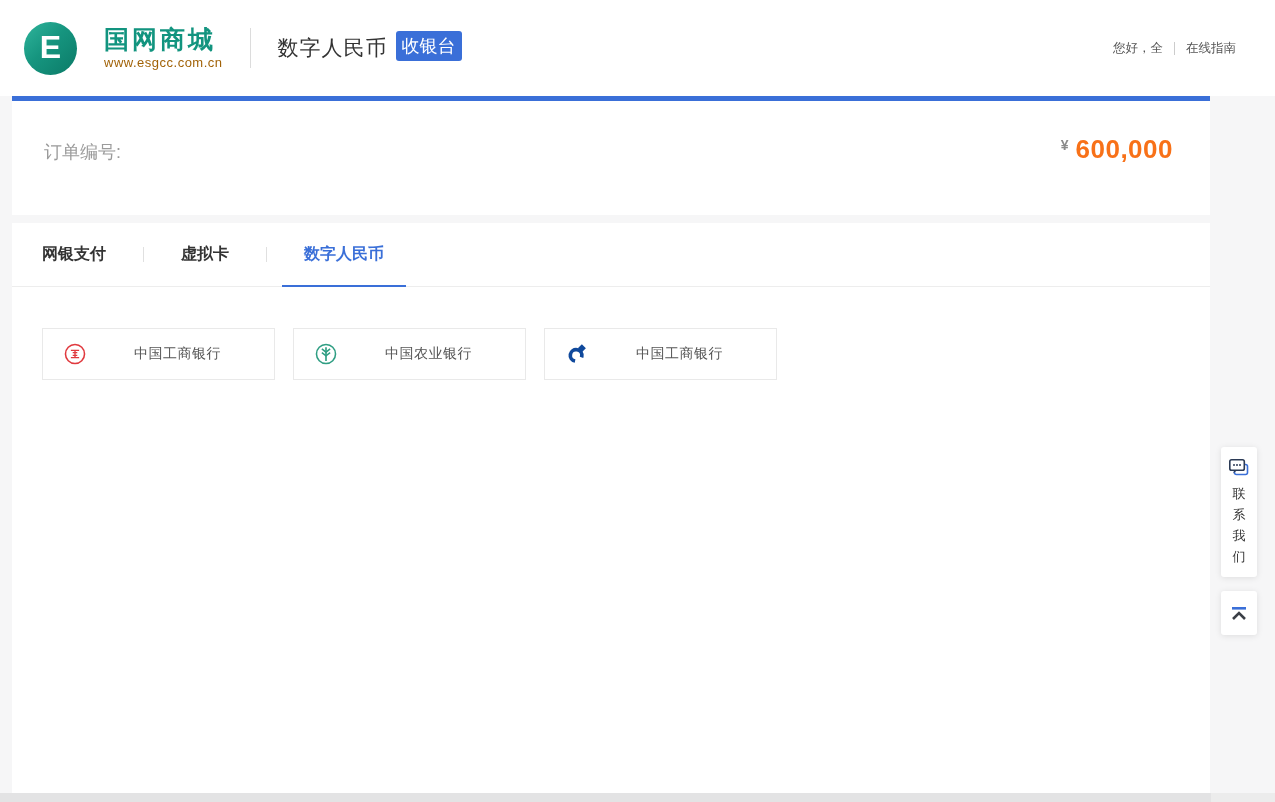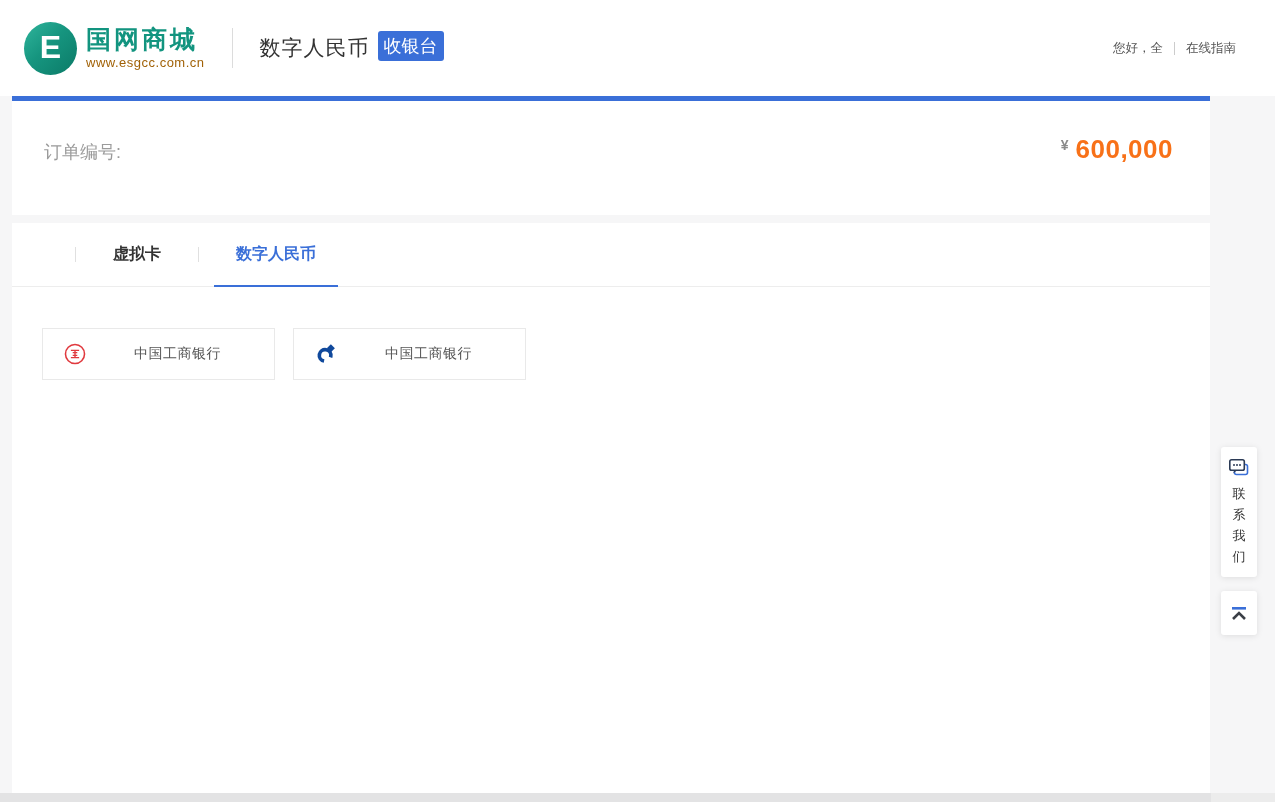--- a/index.html
+++ b/index.html
@@ -8,21 +8,21 @@
   .page { position:relative; width:1275px; height:802px; overflow:hidden; background:#f6f6f7; }
 
   
   .header { position:absolute; top:0; left:0; width:1275px; height:96px; background:#ffffff;
             display:flex; align-items:center; padding-left:24px; }
   .logo { display:flex; align-items:center; cursor:pointer; }
   .logo-mark { width:53px; height:53px; border-radius:50%;
                background:linear-gradient(135deg,#2fb59c 0%,#16957f 45%,#0b7a67 100%);
                display:flex; align-items:center; justify-content:center; }
   .logo-mark span { color:#fff; font-size:32px; font-weight:800; transform:translateY(-1px); }
-  .logo-text { margin-left:9px; }
+  .logo-text { margin-left:27px; }
   .brand-name { color:#12947f; font-size:25px; font-weight:700; letter-spacing:3px; line-height:27px; }
   .brand-url { color:#a16207; font-size:13px; letter-spacing:0.5px; margin-top:2px; }
   .header-vdiv { width:1px; height:40px; background:#dcdcdc; margin:0 27px; }
   .page-title { color:#333; font-size:21px; letter-spacing:1px; }
   .badge { display:inline-block; background:#3a6fd8; color:#fff; font-size:18px;
            padding:3px 6px; border-radius:3px; margin-left:8px; transform:translateY(-2px); }
   .header-right { margin-left:auto; margin-right:39px; display:flex; align-items:center;
                   font-size:12.5px; color:#555; }
   .header-right .thin-div { width:1px; height:13px; background:#ccc; margin:0 11px; }
   .guide-link { color:#555; text-decoration:none; cursor:pointer; }
@@ -100,36 +100,45 @@
       <span class="order-label">订单编号:</span>
       <span class="order-number"></span>
       <div class="amount">
         <span class="cur">¥</span>
         <span class="num">600,000</span>
       </div>
     </div>
 
     <div class="pay-card">
       <div class="tab-row">
+        <div class="tab">网银支付</div>
         <span class="tab-div"></span>
         <div class="tab">虚拟卡</div>
         <span class="tab-div"></span>
         <div class="tab active">数字人民币</div>
       </div>
 
       <div class="bank-list">
 
         <div class="bank-card">
           <svg class="bank-icon" viewBox="0 0 24 24">
             <circle cx="12" cy="12" r="10.4" fill="none" stroke="#e0393e" stroke-width="1.7"></circle>
             <path d="M7.5 8 H16.5 M7.5 16 H16.5 M12 8 V16 M9.5 10.5 H14.5 M9.5 13.5 H14.5" stroke="#e0393e" stroke-width="1.5" fill="none"></path>
           </svg>
           <span class="bank-name">中国工商银行</span>
         </div>
 
+        <div class="bank-card">
+          <svg class="bank-icon" viewBox="0 0 24 24">
+            <circle cx="12" cy="12" r="10.4" fill="none" stroke="#2f9e83" stroke-width="1.7"></circle>
+            <path d="M12 4.5 V19.5" stroke="#2f9e83" stroke-width="1.8" fill="none"></path>
+            <path d="M7.5 6.5 L12 10 L16.5 6.5 M7.5 10.5 L12 14 L16.5 10.5" stroke="#2f9e83" stroke-width="1.7" fill="none"></path>
+          </svg>
+          <span class="bank-name">中国农业银行</span>
+        </div>
 
         <div class="bank-card">
           <svg class="bank-icon" viewBox="0 0 24 24">
             <circle cx="11" cy="13.5" r="6.3" fill="none" stroke="#10499c" stroke-width="4" stroke-dasharray="30 10" transform="rotate(100 11 13.5)"></circle>
             <rect x="14.2" y="2.6" width="6.2" height="6.2" fill="#10499c" transform="rotate(45 17.3 5.7)"></rect>
           </svg>
           <span class="bank-name">中国工商银行</span>
         </div>
 
       </div>

